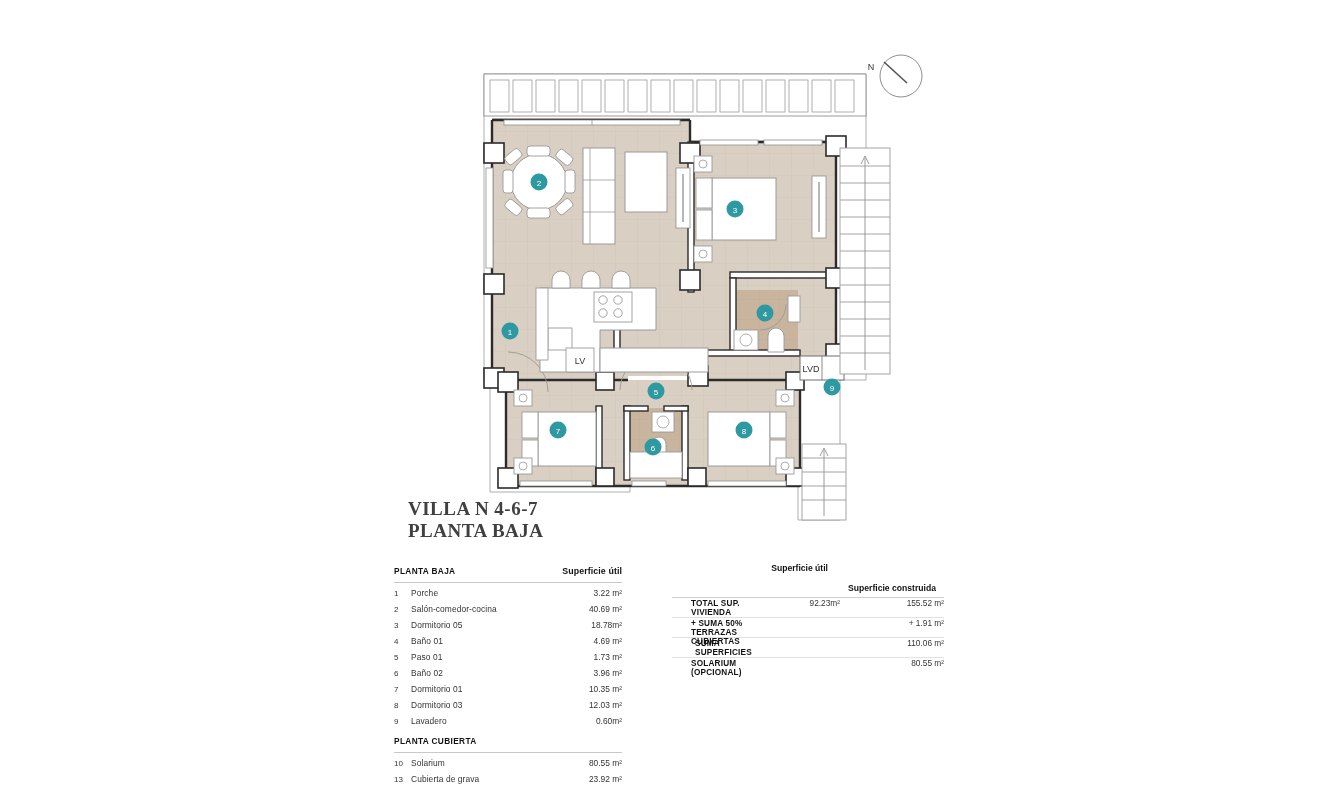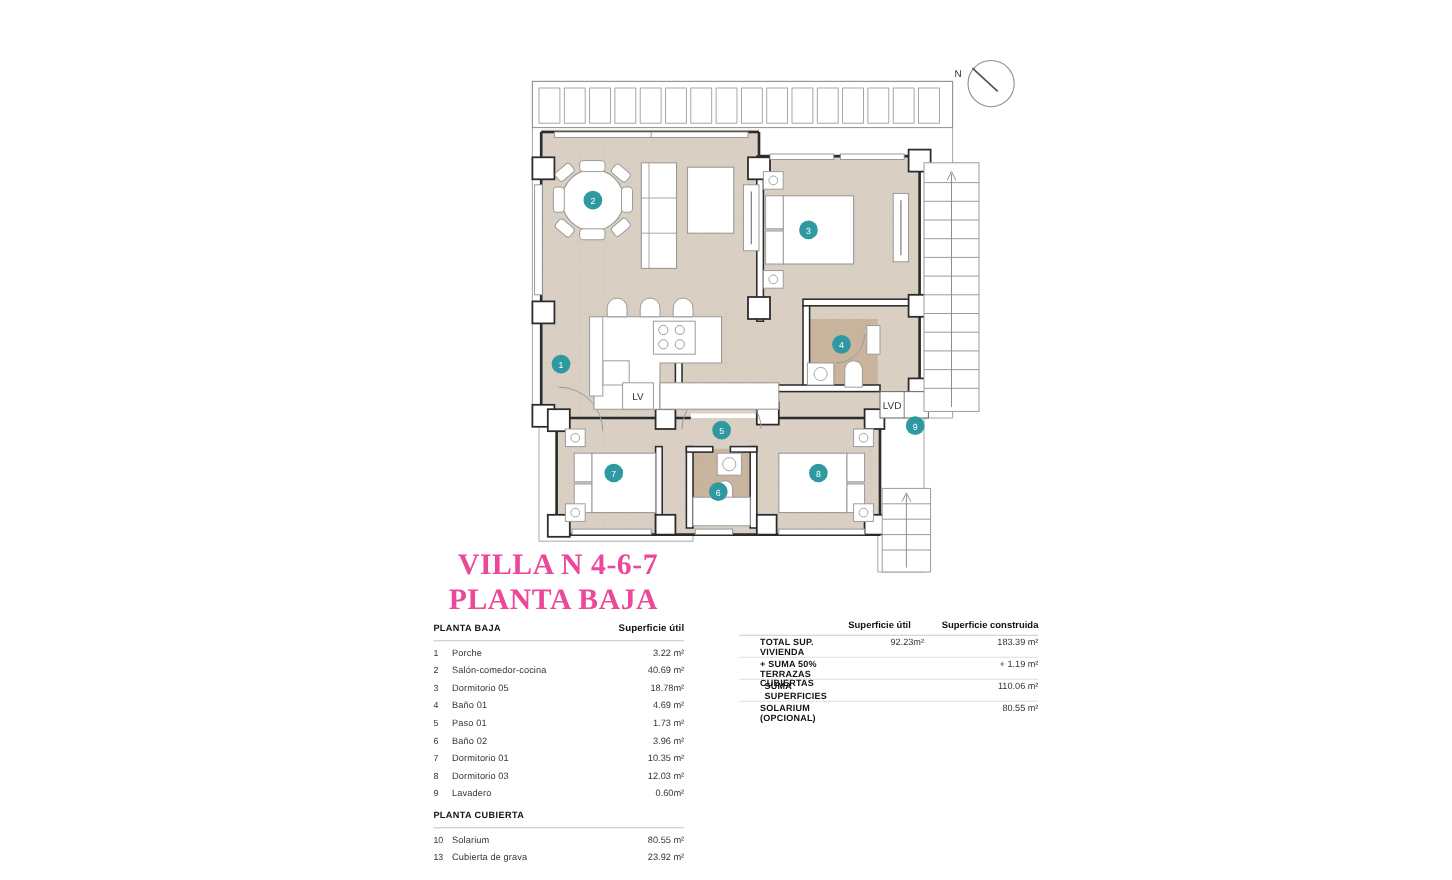--- a/index.html
+++ b/index.html
@@ -16,25 +16,24 @@
 
   
   .plan-wrap{position:absolute;left:0;top:0;width:1000px;height:560px;}
   .plan-svg{position:absolute;left:0;top:0;}
 
   
   .title-block{
     position:absolute;left:408px;top:498px;
     font-family:"Liberation Serif", serif;
     font-weight:700;
-    font-size:27px;
+    font-size:19px;
     letter-spacing:.5px;
     line-height:1.17;
-    color:#ec4899;
-    text-align:right;
+    color:#404040;
   }
   .title-block div{white-space:nowrap;}
 
   
   .tbl{position:absolute;font-size:8.2px;color:#2b2b2b;}
   .tbl-left{left:394px;top:566px;width:228px;}
   .tbl-right{left:672px;top:563px;width:272px;}
 
   .row{display:flex;align-items:baseline;height:16px;}
   .row .num{width:17px;flex:0 0 17px;font-size:8px;color:#333;}
@@ -44,21 +43,21 @@
   .hdr-row{display:flex;align-items:baseline;height:14px;}
   .hdr-row .sec{font-weight:700;font-size:8.3px;letter-spacing:.35px;color:#111;}
   .hdr-row .colhead{
     margin-left:auto;font-weight:700;font-size:8.8px;letter-spacing:.1px;color:#111;
   }
   .rule{border-top:1px solid #c9c9c9;margin:2px 0 5px 0;}
 
   
   .sum-head{display:flex;justify-content:flex-end;gap:12px;font-weight:700;font-size:8.6px;color:#111;padding-bottom:4px;}
   .sum-head .c1{width:74px;text-align:right;}
-  .sum-head .c2{width:104px;text-align:right;}
+  .sum-head .c2{width:104px;text-align:center;margin-top:20px;}
   .sum-row{display:flex;align-items:baseline;height:19px;margin-left:19px;}
   .sum-row .lbl{flex:1 1 auto;font-weight:700;font-size:8.2px;letter-spacing:.2px;color:#111;}
   .sum-row .c1{width:74px;flex:0 0 74px;text-align:right;font-size:8.3px;font-weight:400;color:#333;}
   .sum-row .c2{width:104px;flex:0 0 104px;text-align:right;font-size:8.3px;font-weight:400;color:#333;}
   .sum-rule{border-top:1px solid #cfcfcf;}
   .sum-rule-soft{border-top:1px solid #e2e2e2;}
 
   .pad-l{padding-left:4px;}
 </style>
 </head>
@@ -464,28 +463,28 @@
 
     <div class="sum-head">
       <span class="c1">Superficie útil</span>
       <span class="c2">Superficie construida</span>
     </div>
     <div class="sum-rule"></div>
 
     <div class="sum-row">
       <span class="lbl">TOTAL SUP. VIVIENDA</span>
       <span class="c1">92.23m²</span>
-      <span class="c2">183.39 m²</span>
+      <span class="c2">155.52 m²</span>
     </div>
     <div class="sum-rule-soft"></div>
 
     <div class="sum-row">
       <span class="lbl">+ SUMA 50% TERRAZAS CUBIERTAS</span>
       <span class="c1"></span>
-      <span class="c2">+ 1.19 m²</span>
+      <span class="c2">+ 1.91 m²</span>
     </div>
     <div class="sum-rule-soft"></div>
 
     <div class="sum-row">
       <span class="lbl pad-l">SUMA SUPERFICIES</span>
       <span class="c1"></span>
       <span class="c2">110.06 m²</span>
     </div>
     <div class="sum-rule-soft"></div>
 

